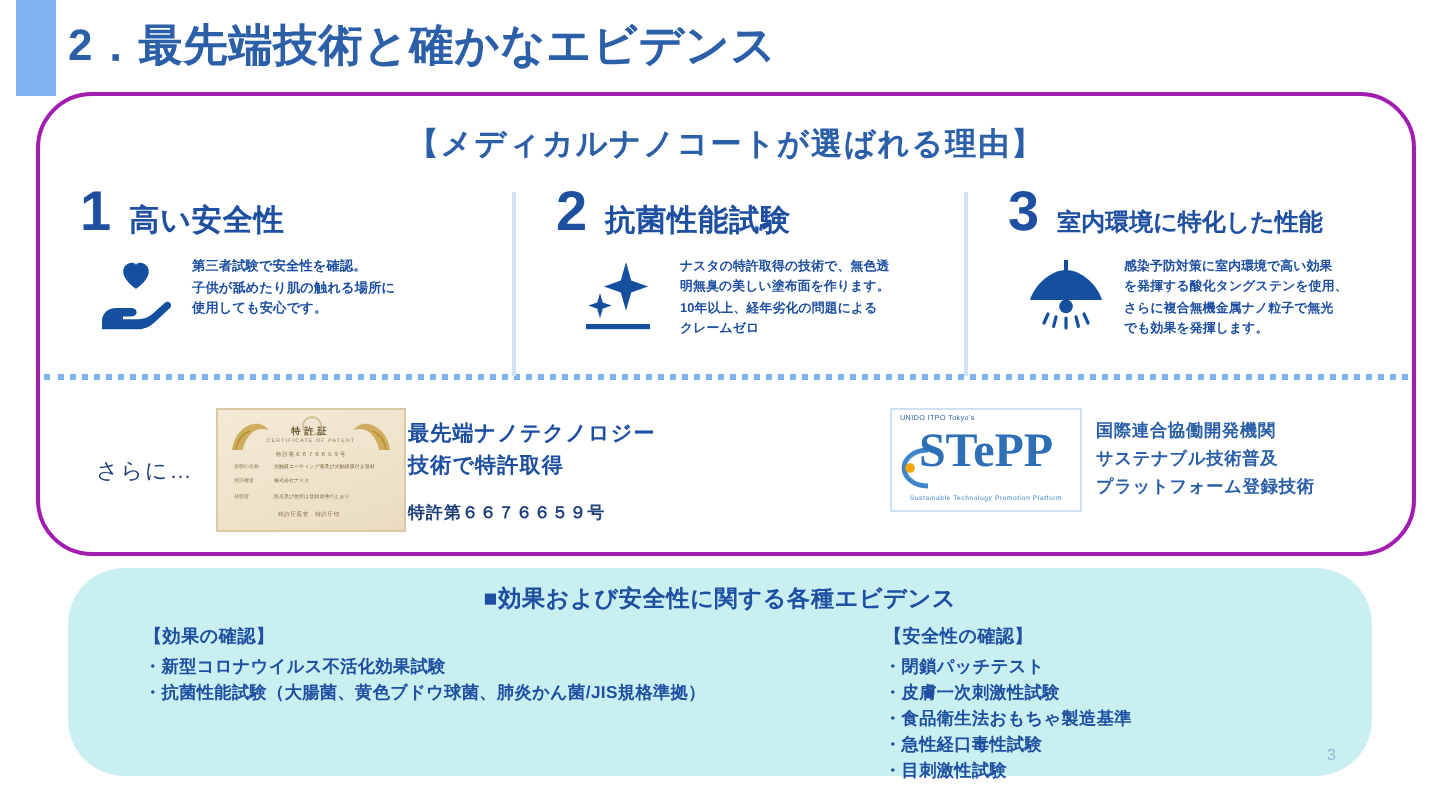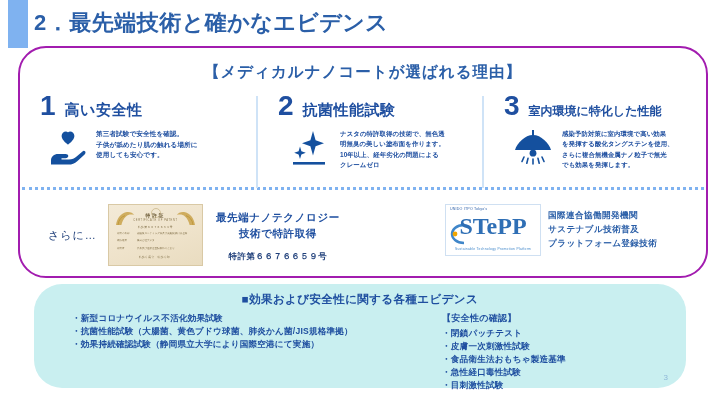--- a/index.html
+++ b/index.html
@@ -84,21 +84,21 @@
   .cert-seal { position: absolute; left: 50%; top: 3px; margin-left: -5px;
     width: 10px; height: 10px; border-radius: 50%; border: 0.7px solid #c4b082; opacity: .7; }
   .orn { position: absolute; top: 4px; width: 22px; height: 18px; }
   .orn.l { left: 5px; } .orn.r { right: 5px; }
   .cert-rows { position: absolute; left: 8px; right: 8px; top: 27px; }
   .cert-row { display: flex; gap: 4px; margin-bottom: 3.5px; }
   .cert-row .k { flex: 0 0 16px; font-size: 2.5px; color: #8a7850; line-height: 1.5; }
   .cert-row .v { flex: 1; font-size: 2.5px; color: #7a6840; line-height: 1.5; }
   .cert-sign { position: absolute; left: 30px; bottom: 6px; font-size: 2.8px; color: #7a6840; letter-spacing: .3px; }
 
-  .patent-text { position: absolute; left: 196px; top: 10px; text-align: center; }
+  .patent-text { position: absolute; left: 184px; top: 10px; }
   .patent-main { font-size: 10.5px; font-weight: bold; color: #1f4fa0; line-height: 1.5; letter-spacing: .6px; }
   .patent-no { margin-top: 9px; font-size: 8.4px; font-weight: bold; color: #1f3f7a; letter-spacing: .6px; }
 
   .steppbox {
     position: absolute; left: 425px; top: 4px; width: 96px; height: 52px;
     background: #ffffff; border: 1px solid #cfe0f2;
   }
   .stepp-top { position: absolute; left: 4px; top: 2px; font-size: 3.6px; color: #2b5fa8; letter-spacing: .2px; }
   .stepp-main { position: absolute; left: 0; right: 0; top: 8px; text-align: center;
     font-size: 24px; font-weight: bold; color: #2f6fb5; font-family: "Liberation Serif", serif; letter-spacing: 0px; }
@@ -248,23 +248,23 @@
       </div>
 
       <div class="unido-text">国際連合協働開発機関<br>サステナブル技術普及<br>プラットフォーム登録技術</div>
     </div>
   </div>
 
   <div class="evidence">
     <div class="ev-title">■効果および安全性に関する各種エビデンス</div>
     <div class="ev-cols">
       <div class="ev-col left">
+        <div class="ev-head">【効果の確認】</div>
         <div class="ev-item">・新型コロナウイルス不活化効果試験</div>
         <div class="ev-item">・抗菌性能試験（大腸菌、黄色ブドウ球菌、肺炎かん菌/JIS規格準拠）</div>
-        <div class="ev-item">・効果持続確認試験（静岡県立大学により国際空港にて実施）</div>
       </div>
       <div class="ev-col right">
         <div class="ev-head">【安全性の確認】</div>
         <div class="ev-item">・閉鎖パッチテスト</div>
         <div class="ev-item">・皮膚一次刺激性試験</div>
         <div class="ev-item">・食品衛生法おもちゃ製造基準</div>
         <div class="ev-item">・急性経口毒性試験</div>
         <div class="ev-item">・目刺激性試験</div>
       </div>
     </div>

